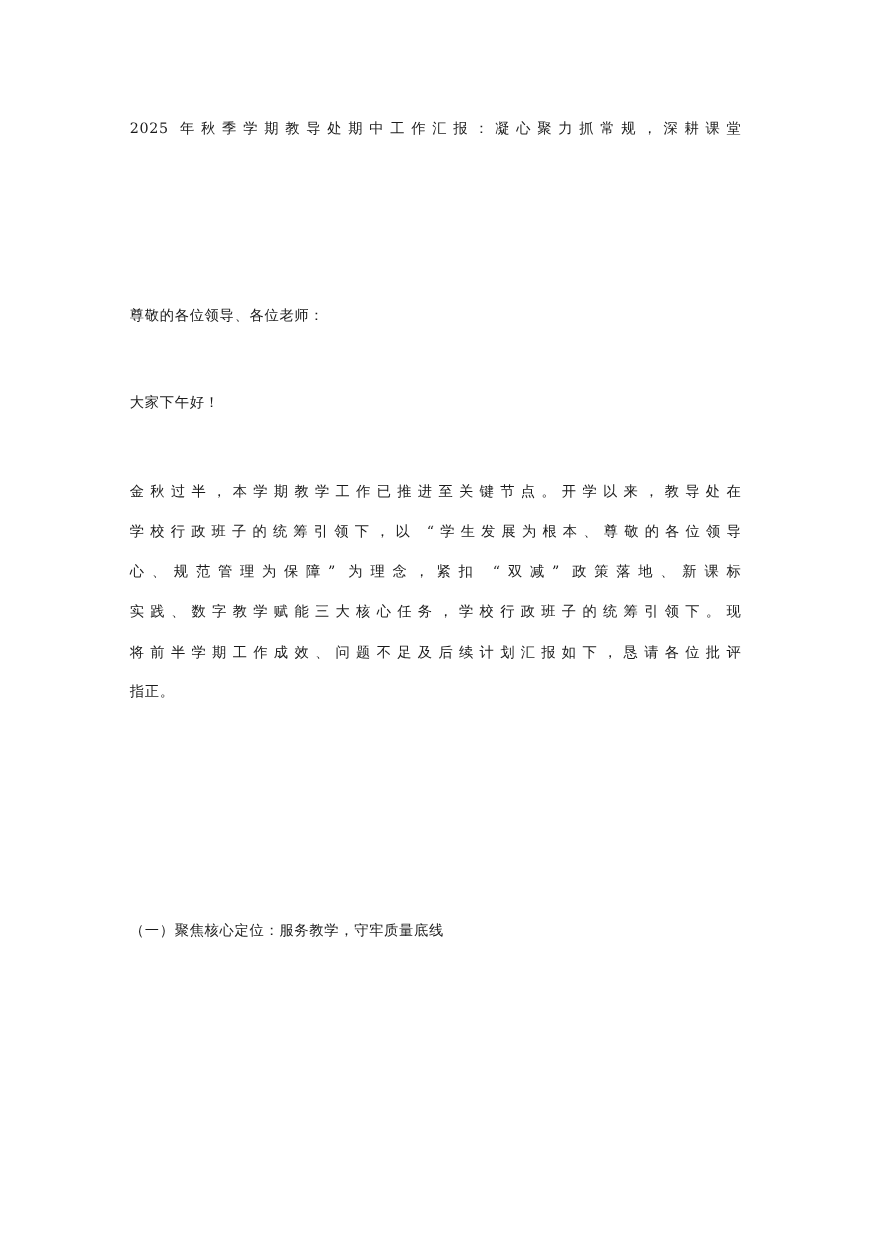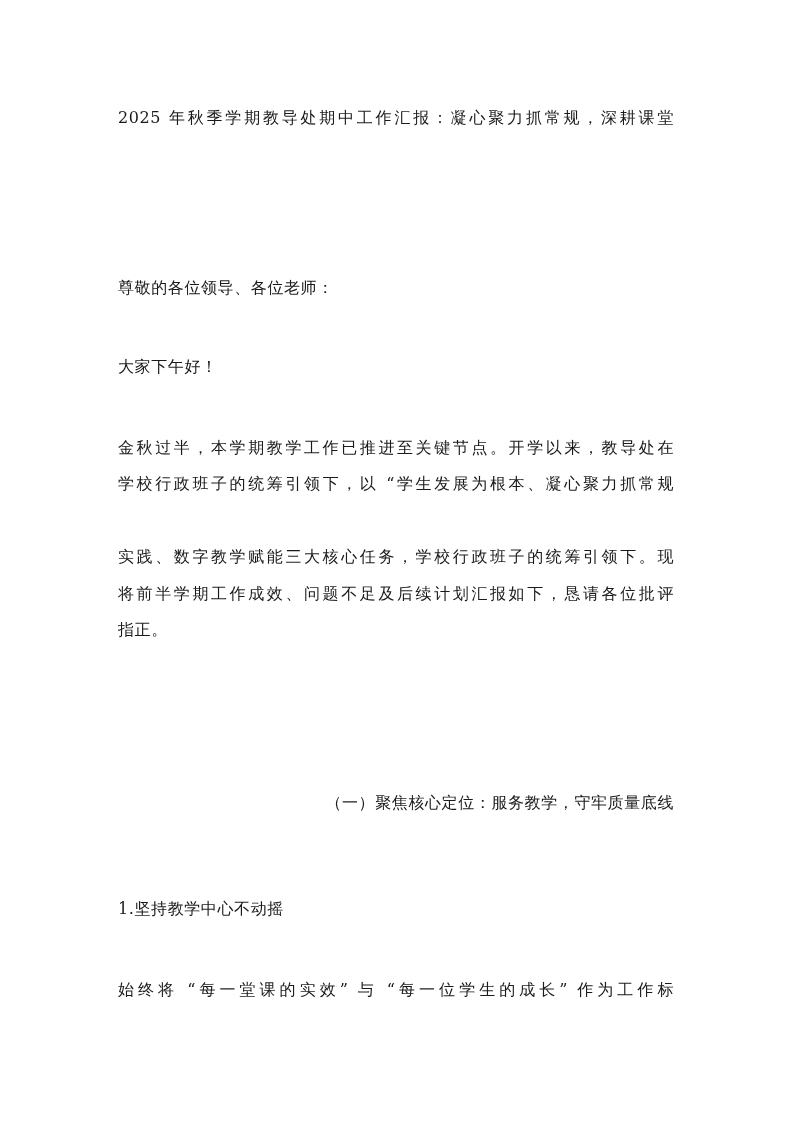--- a/index.html
+++ b/index.html
@@ -1,39 +1,38 @@
 <!DOCTYPE html>
 <html><head>
 <meta charset="utf-8">
 <style>
   html, body { margin: 0; padding: 0; background: #ffffff; }
   body { width: 793px; height: 1122px; position: relative; overflow: hidden;
          font-family: "DejaVu Serif", "Liberation Serif", serif; color: #1a1a1a; }
   .page { position: absolute; left: 0; top: 0; width: 793px; height: 1122px; background: #fff; }
-  .line { position: absolute; left: 118px; width: 556px; font-size: 16px; line-height: 24px;
+  .line { position: absolute; left: 118px; width: 556px; font-size: 13px; line-height: 24px;
           white-space: nowrap; letter-spacing: 0.6px; }
   .justify { text-align: justify; text-align-last: justify; }
 </style>
 </head>
 <body>
 
 <div class="page">
 
   <div class="line justify" style="top:106px;">2025 年秋季学期教导处期中工作汇报：凝心聚力抓常规，深耕课堂</div>
 
   <div class="line" style="top:355px;">大家下午好！</div>
 
   <div class="line" style="top:276px;">尊敬的各位领导、各位老师：</div>
 
   <div class="line justify" style="top:436px;">金秋过半，本学期教学工作已推进至关键节点。开学以来，教导处在</div>
-  <div class="line justify" style="top:472px;">学校行政班子的统筹引领下，以 “学生发展为根本、凝心聚力抓常规</div>
+  <div class="line justify" style="top:472px;">学校行政班子的统筹引领下，以 “学生发展为根本、尊敬的各位领导</div>
+  <div class="line justify" style="top:509px;">心、规范管理为保障” 为理念，紧扣 “双减” 政策落地、新课标</div>
   <div class="line justify" style="top:545px;">实践、数字教学赋能三大核心任务，学校行政班子的统筹引领下。现</div>
   <div class="line" style="top:618px;">指正。</div>
   <div class="line justify" style="top:582px;">将前半学期工作成效、问题不足及后续计划汇报如下，恳请各位批评</div>
 
 
-  <div class="line" style="top:791px;text-align:right;">（一）聚焦核心定位：服务教学，守牢质量底线</div>
+  <div class="line" style="top:835px;">（一）聚焦核心定位：服务教学，守牢质量底线</div>
 
-  <div class="line" style="top:897px;">1.坚持教学中心不动摇</div>
 
-  <div class="line justify" style="top:978px;">始终将 “每一堂课的实效” 与 “每一位学生的成长” 作为工作标</div>
 
 </div>
 
 </body></html>

